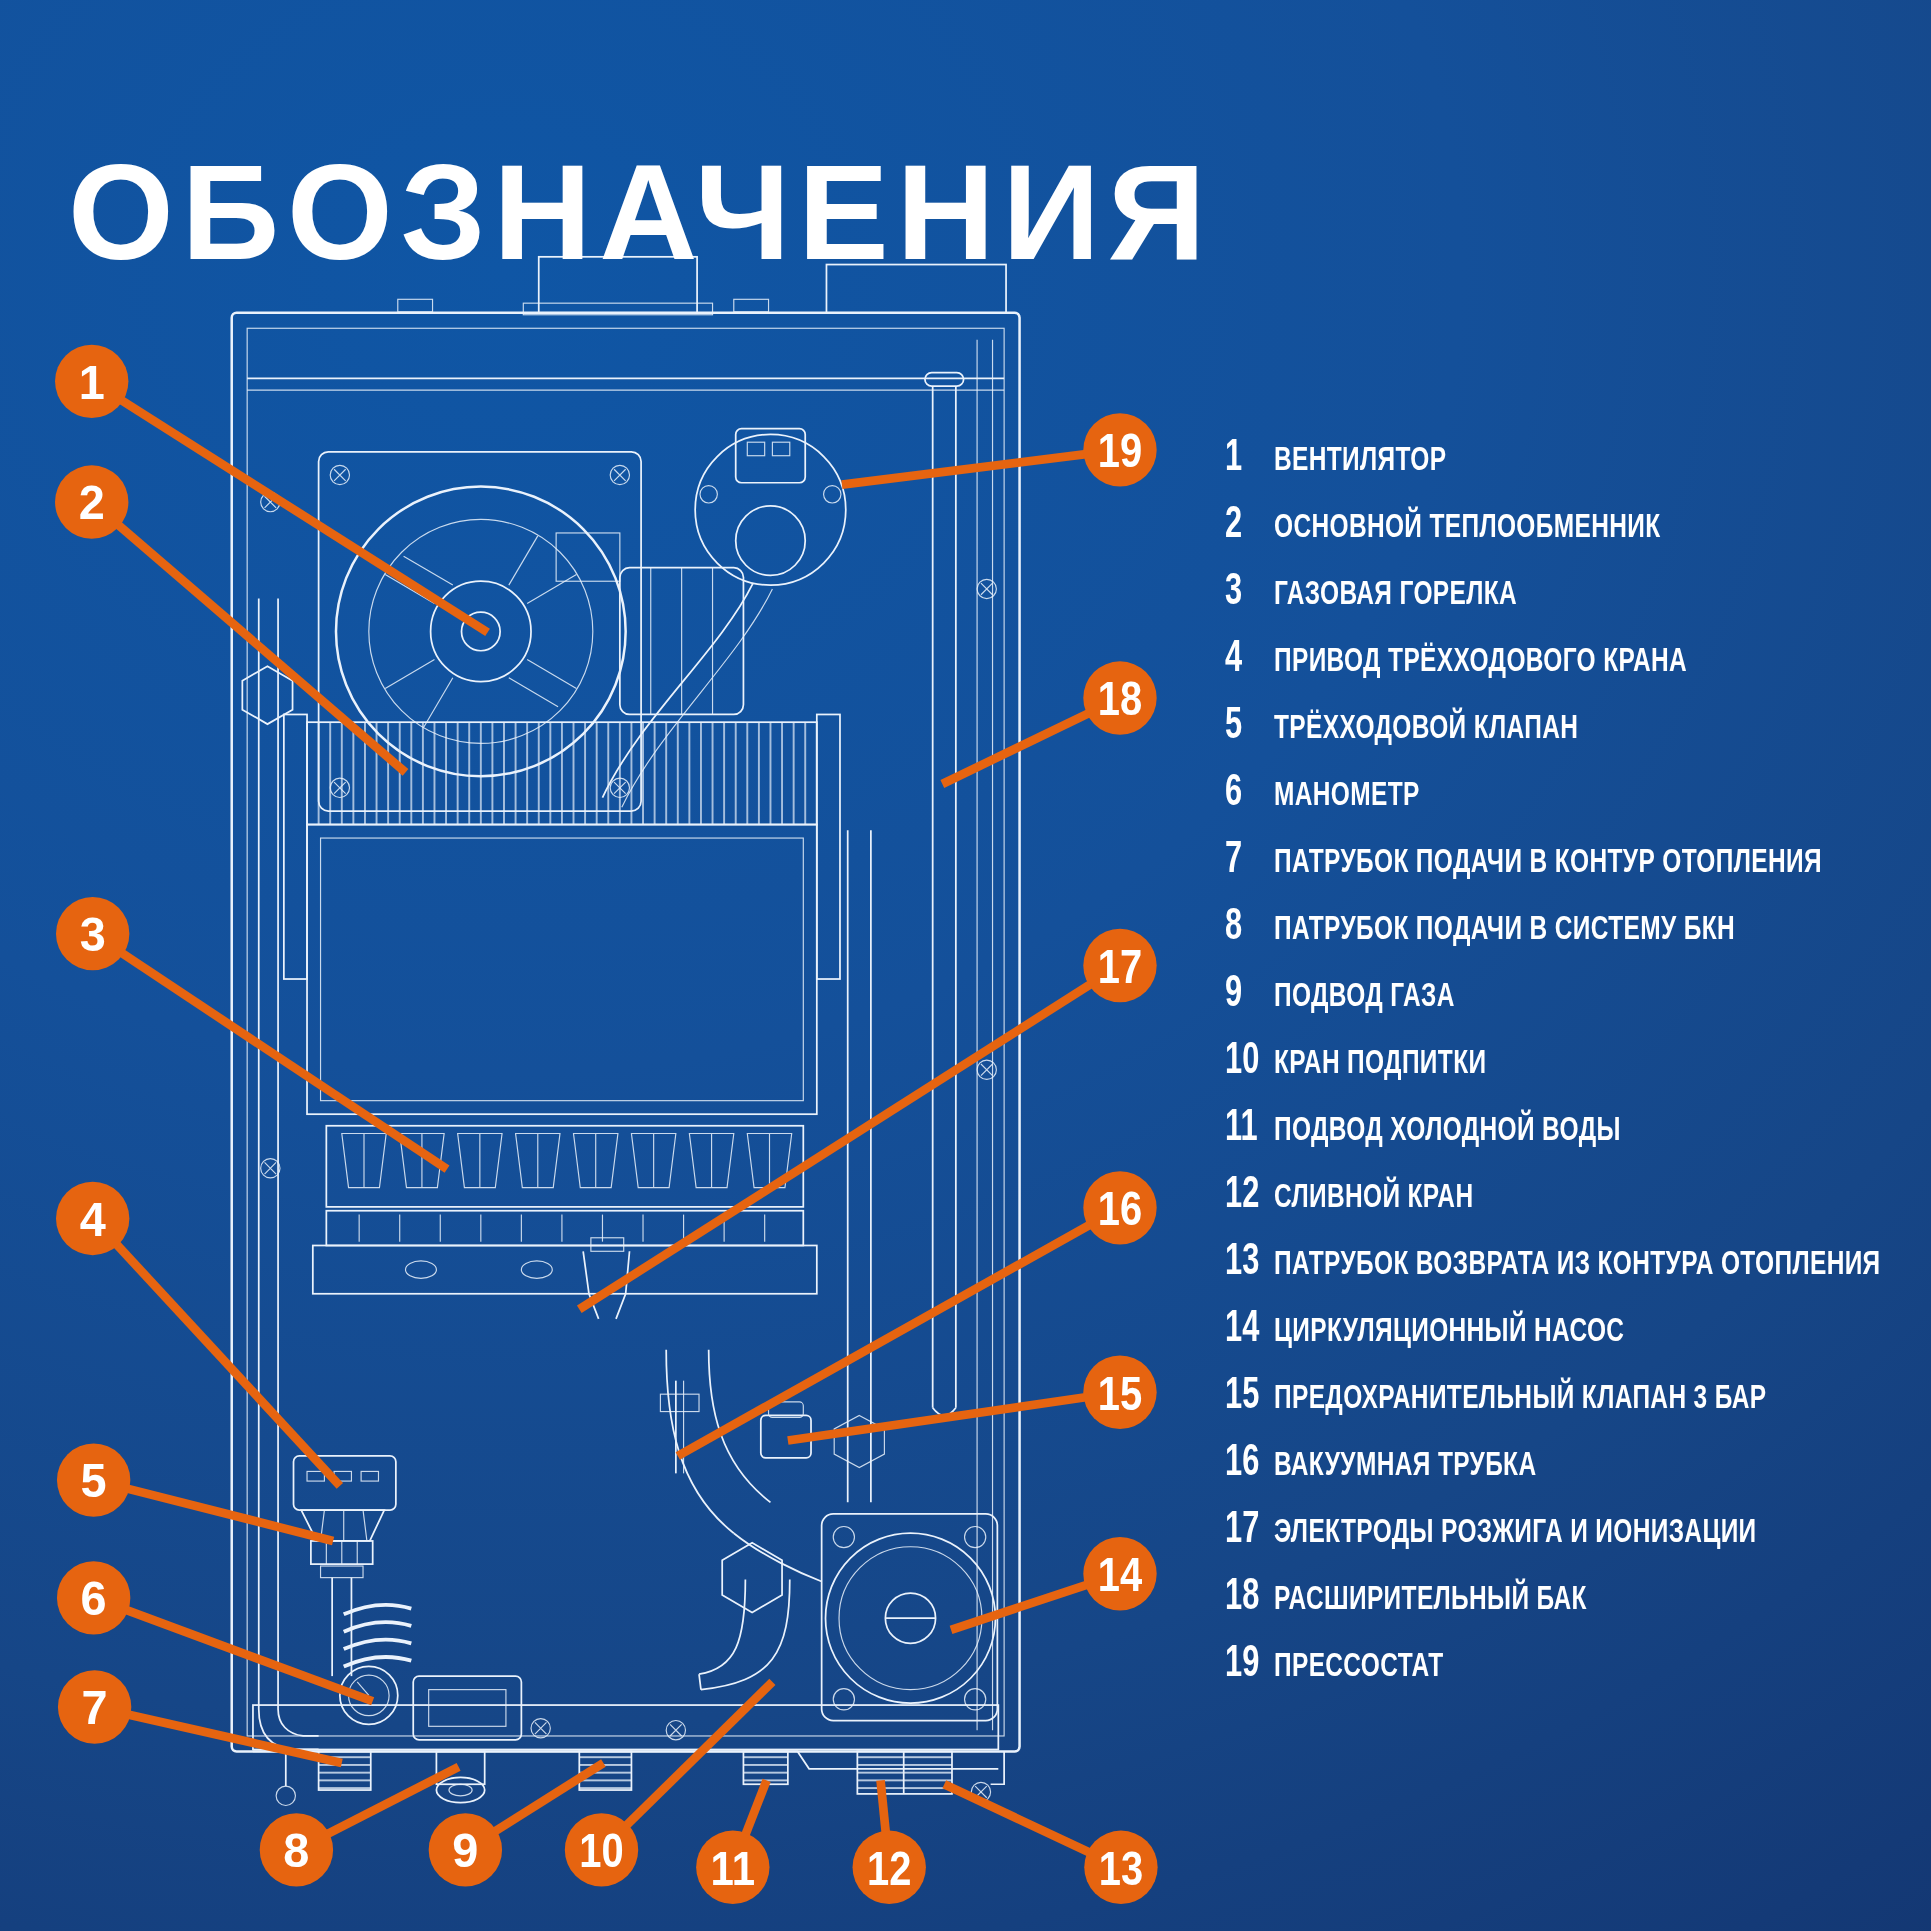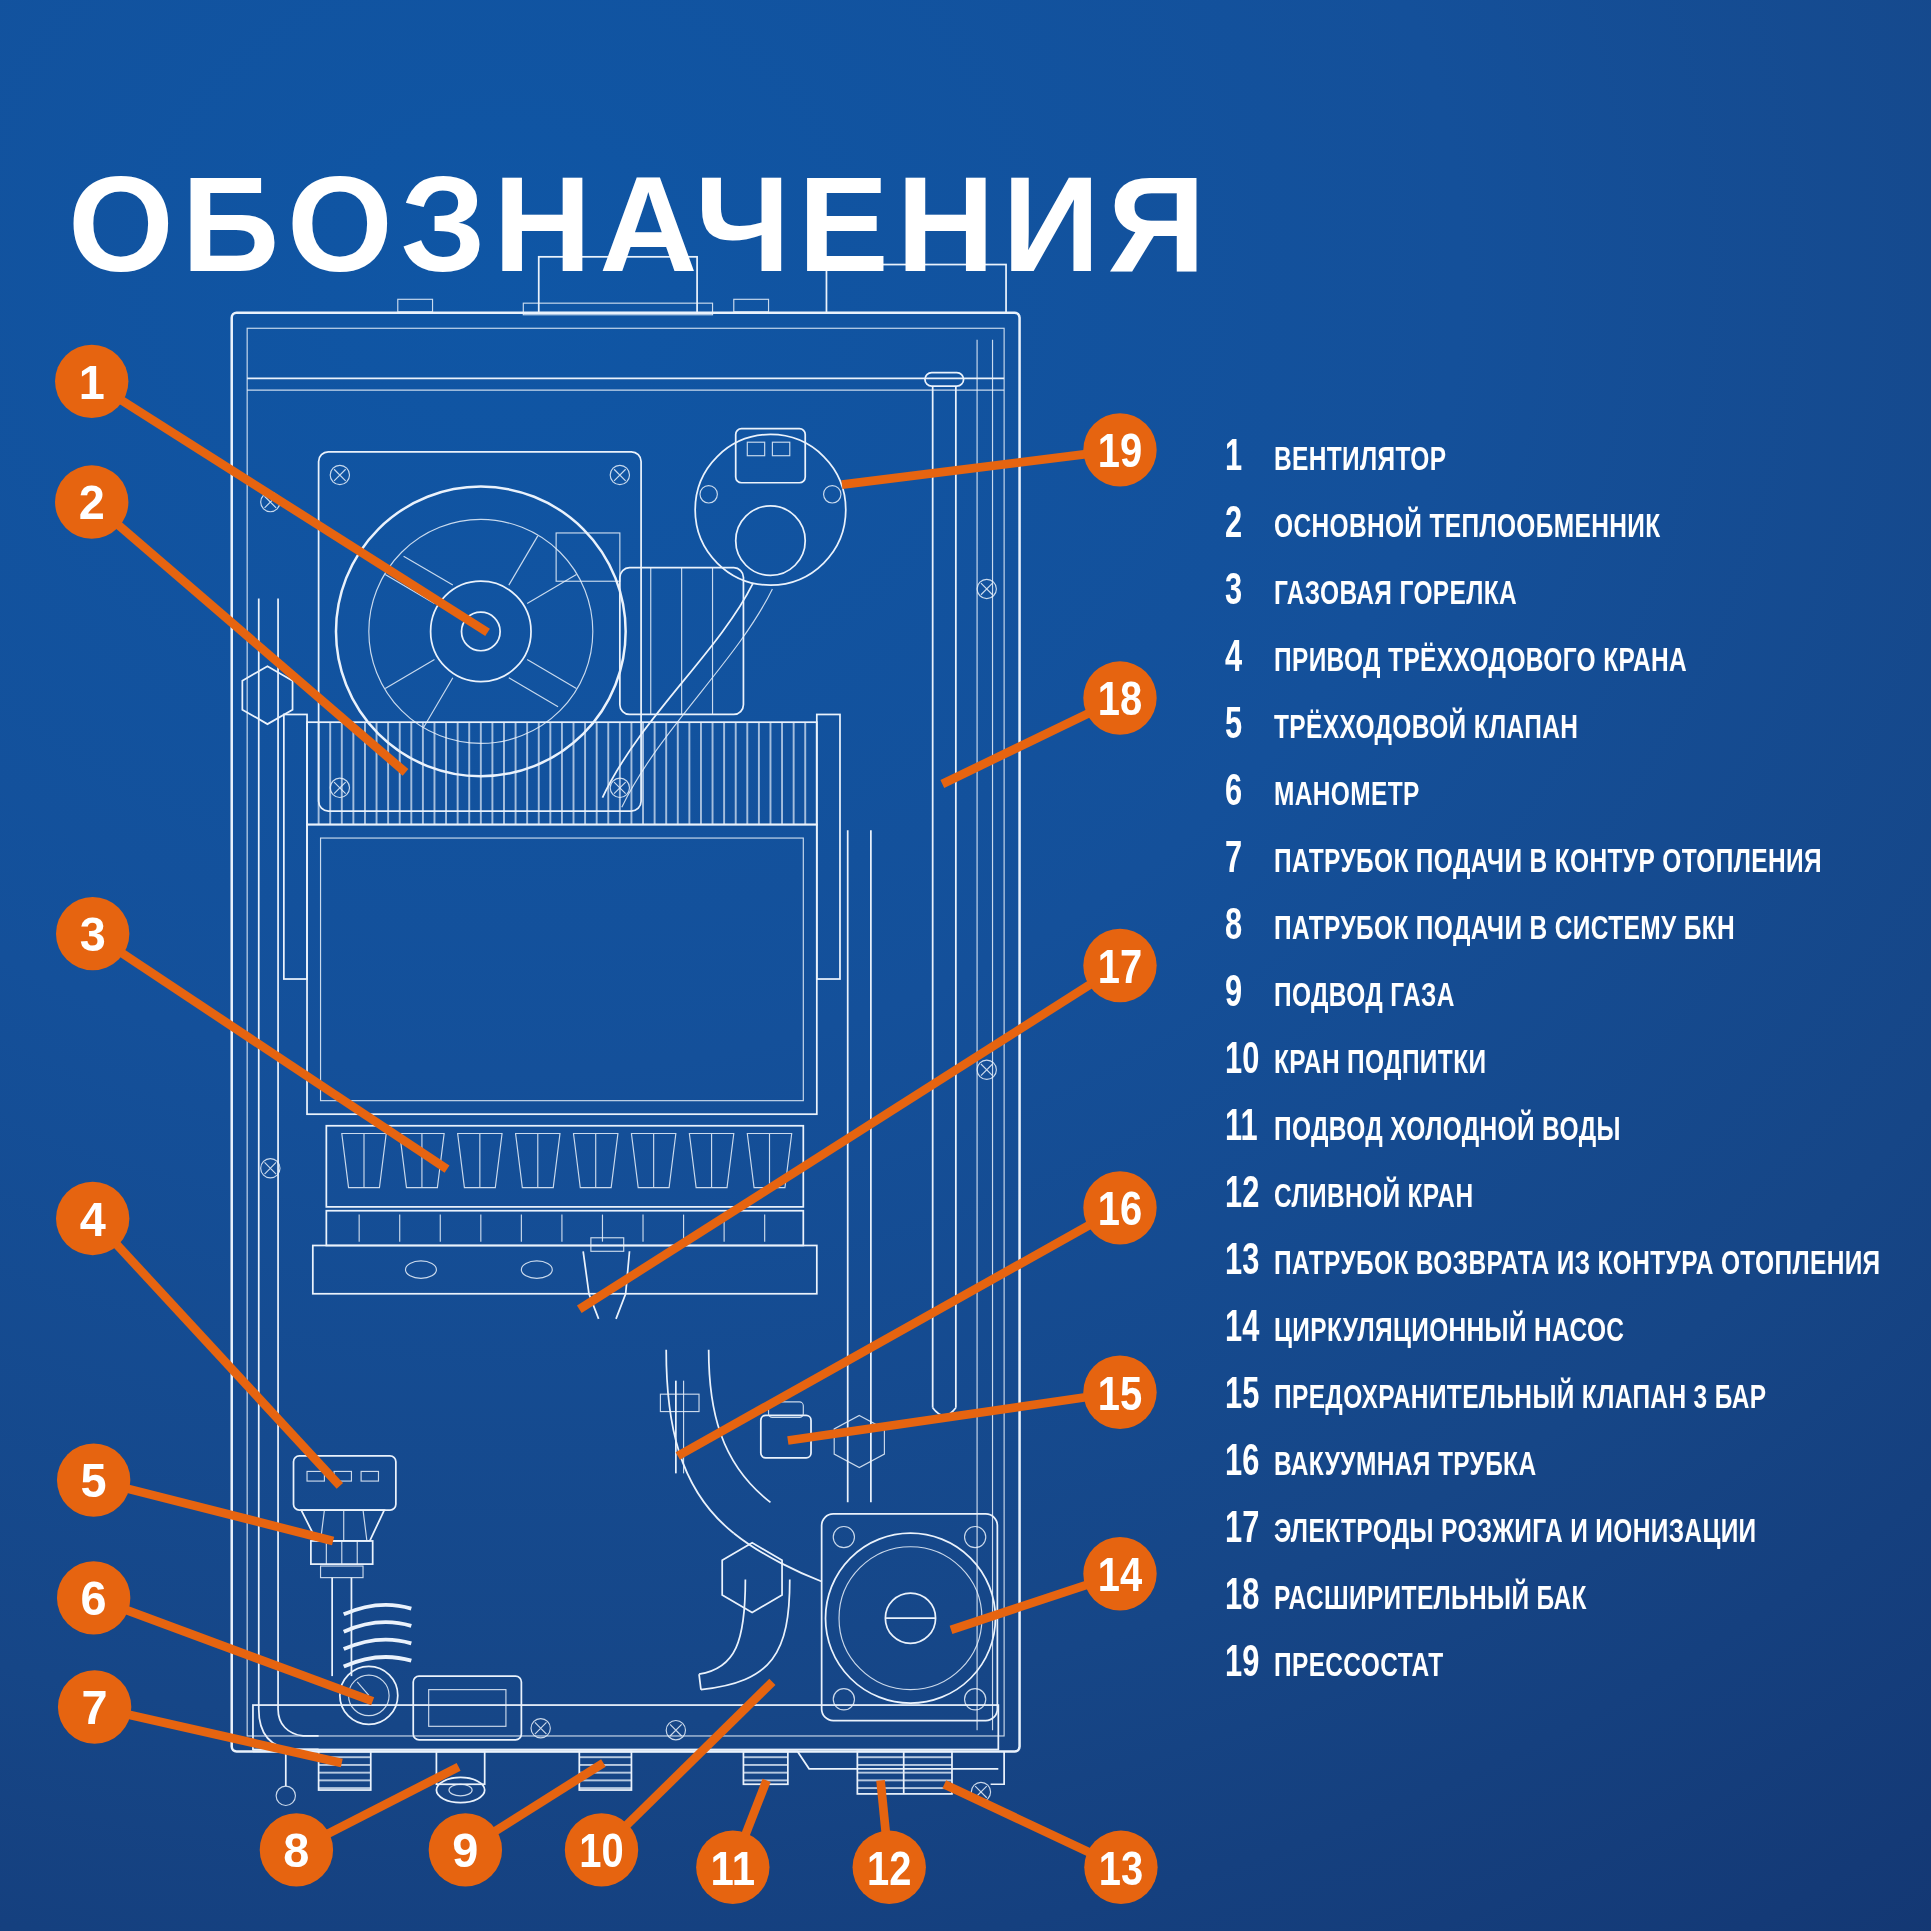--- a/index.html
+++ b/index.html
@@ -2,21 +2,21 @@
 <html><head>
 <meta charset="utf-8">
 <style>
   html,body{margin:0;padding:0;}
   body{
     width:1931px;height:1931px;overflow:hidden;position:relative;
     font-family:"Liberation Sans",sans-serif;
     background:radial-gradient(155% 130% at 26% 14%, #0f56a5 0%, #14509a 32%, #164687 58%, #143a77 78%, #112c60 100%);
   }
   .page-title{
-    position:absolute;left:68px;top:156px;
+    position:absolute;left:68px;top:144px;
     font-size:136px;font-weight:700;color:#ffffff;
     letter-spacing:7.7px;line-height:1;white-space:nowrap;
   }
   #diagram-svg{position:absolute;left:0;top:0;}
   .legend{position:absolute;left:0;top:0;width:1931px;height:1931px;pointer-events:none;}
   .legend-row{position:absolute;left:1225px;display:flex;align-items:baseline;white-space:nowrap;}
   .legend-num{
     display:inline-block;width:49px;font-size:44px;font-weight:700;color:#ffffff;
     transform:scaleX(0.70);transform-origin:left;line-height:1;
   }

